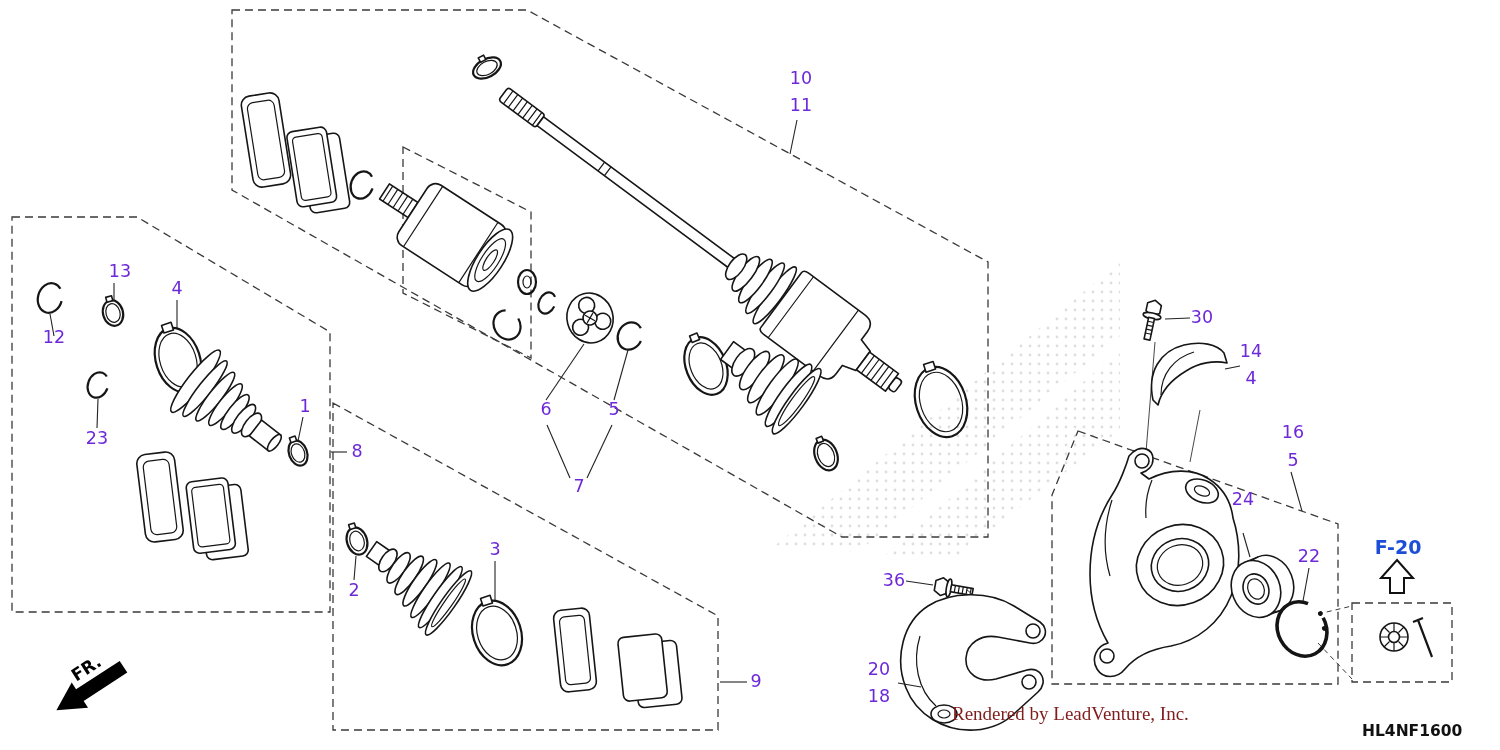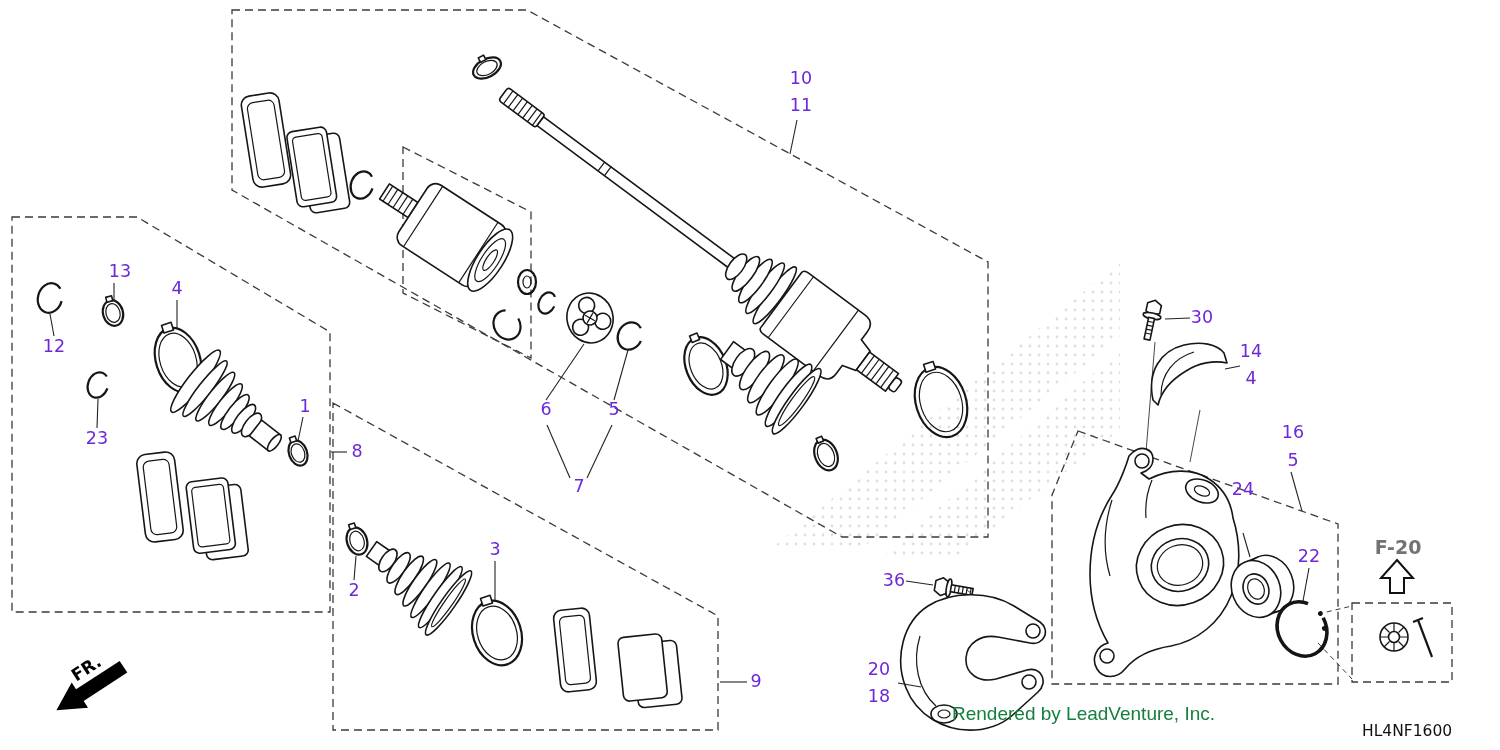--- a/index.html
+++ b/index.html
@@ -2,27 +2,27 @@
 <html><head>
 <meta charset="utf-8">
 <style>
   html,body{margin:0;padding:0;background:#fff;}
   .stage{position:relative;width:1500px;height:750px;background:#ffffff;overflow:hidden;
          font-family:"DejaVu Sans",sans-serif;}
   .stage svg.art{position:absolute;left:0;top:0;}
   .callout{position:absolute;transform:translate(-50%,-50%);font-size:17.5px;line-height:1;
            color:#6d28d9;white-space:nowrap;cursor:pointer;z-index:5;}
   .ref{position:absolute;left:1398px;top:547px;transform:translate(-50%,-50%);
-       font-size:19px;font-weight:bold;color:#737373;z-index:5;cursor:pointer;}
+       font-size:19px;font-weight:bold;color:#1d4ed8;z-index:5;cursor:pointer;}
   .wm{position:absolute;left:483px;top:458px;font-size:54px;font-weight:700;
       letter-spacing:27px;color:#aab0b5;opacity:.38;z-index:6;pointer-events:none;
       font-family:"Liberation Sans",sans-serif;}
-  .footer{position:absolute;left:952px;top:703px;font-size:19px;color:#15803d;z-index:5;
-          font-family:Liberation Sans, sans-serif;}
-  .code{position:absolute;left:1362px;top:722px;font-size:15.5px;font-weight:normal;color:#111;z-index:5;}
+  .footer{position:absolute;left:952px;top:703px;font-size:19px;color:#7f1d1d;z-index:5;
+          font-family:Liberation Serif, serif;}
+  .code{position:absolute;left:1362px;top:722px;font-size:15.5px;font-weight:bold;color:#111;z-index:5;}
   
   .dash{fill:none;stroke:#3a3a3a;stroke-width:1.3;stroke-dasharray:8 5;}
   .dash2{fill:none;stroke:#3a3a3a;stroke-width:1;stroke-dasharray:5 4;}
   .ln{fill:none;stroke:#222;stroke-width:1.1;}
   .ax{fill:none;stroke:#333;stroke-width:.9;}
   .p{fill:#fff;stroke:#161616;stroke-width:1.6;stroke-linejoin:round;}
   .pt{fill:none;stroke:#161616;stroke-width:1.2;}
   .ring{fill:none;stroke:#161616;stroke-width:2.2;}
   .frtxt{font-size:17px;font-weight:bold;font-family:"DejaVu Sans",sans-serif;}
 </style>
@@ -322,33 +322,33 @@
 <div class="callout" style="left:354px;top:591px">2</div>
 <div class="callout" style="left:495px;top:550px">3</div>
 <div class="callout" style="left:177px;top:289px">4</div>
 <div class="callout" style="left:614px;top:410px">5</div>
 <div class="callout" style="left:546px;top:410px">6</div>
 <div class="callout" style="left:579px;top:487px">7</div>
 <div class="callout" style="left:357px;top:452px">8</div>
 <div class="callout" style="left:756px;top:682px">9</div>
 <div class="callout" style="left:801px;top:79px">10</div>
 <div class="callout" style="left:801px;top:106px">11</div>
-<div class="callout" style="left:54px;top:347px">12</div>
+<div class="callout" style="left:54px;top:338px">12</div>
 <div class="callout" style="left:120px;top:272px">13</div>
 <div class="callout" style="left:1251px;top:352px">14</div>
 <div class="callout" style="left:1251px;top:379px">4</div>
 <div class="callout" style="left:1293px;top:433px">16</div>
 <div class="callout" style="left:1293px;top:461px">5</div>
 <div class="callout" style="left:879px;top:670px">20</div>
 <div class="callout" style="left:879px;top:697px">18</div>
 <div class="callout" style="left:1202px;top:318px">30</div>
 <div class="callout" style="left:894px;top:581px">36</div>
 <div class="callout" style="left:1309px;top:557px">22</div>
 <div class="callout" style="left:97px;top:439px">23</div>
-<div class="callout" style="left:1243px;top:490px">24</div>
+<div class="callout" style="left:1243px;top:500px">24</div>
 
 <div class="ref">F-20</div>
 
 
 <div class="footer">Rendered by LeadVenture, Inc.</div>
 <div class="code">HL4NF1600</div>
 
 </div>
 
 </body></html>

